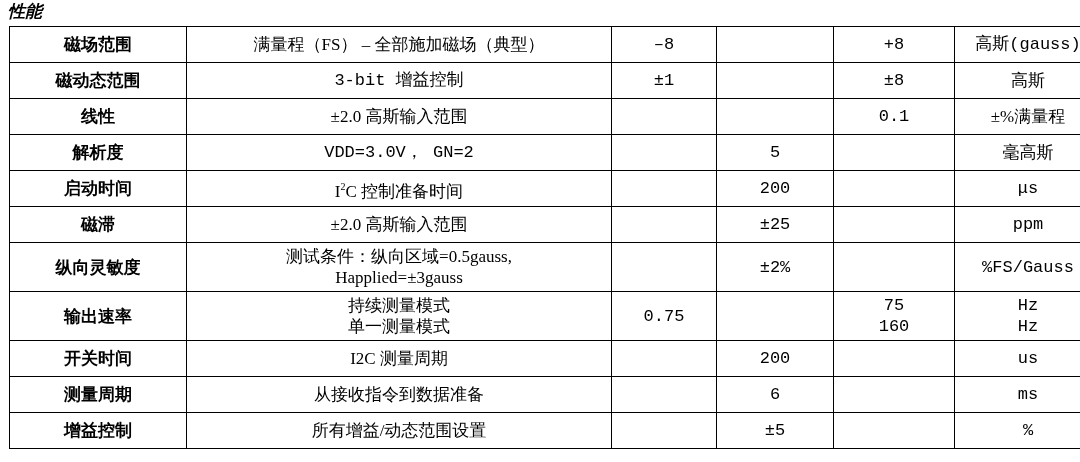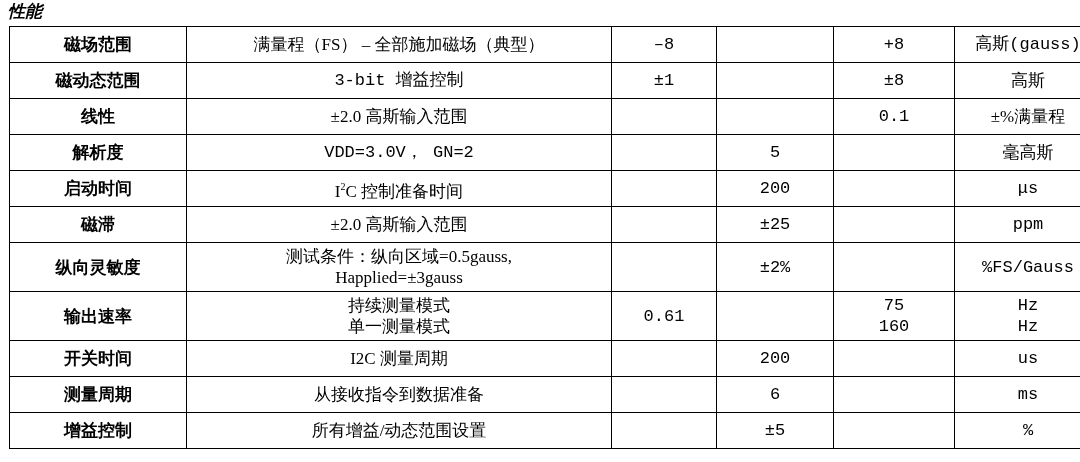--- a/index.html
+++ b/index.html
@@ -128,21 +128,21 @@
         <td class="c2 mono"></td>
         <td class="c3 mono">±2%</td>
         <td class="c4 mono"></td>
         <td class="c5 units">%FS/Gauss</td>
       </tr>
 
       <tr style="height:48px">
         <td class="c0 param">输出速率</td>
         <td class="c1 cond">持续测量模式
 单一测量模式</td>
-        <td class="c2 mono">0.61</td>
+        <td class="c2 mono">0.75</td>
         <td class="c3 mono"></td>
         <td class="c4 mono">75
 160</td>
         <td class="c5 units">Hz
 Hz</td>
       </tr>
 
       <tr style="height:36px">
         <td class="c0 param">开关时间</td>
         <td class="c1 cond">I2C 测量周期</td>

